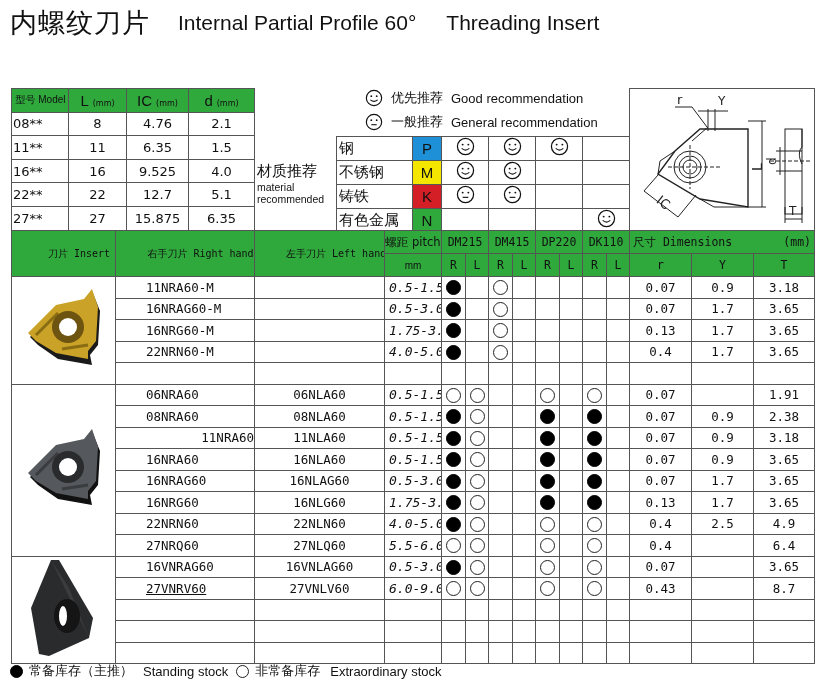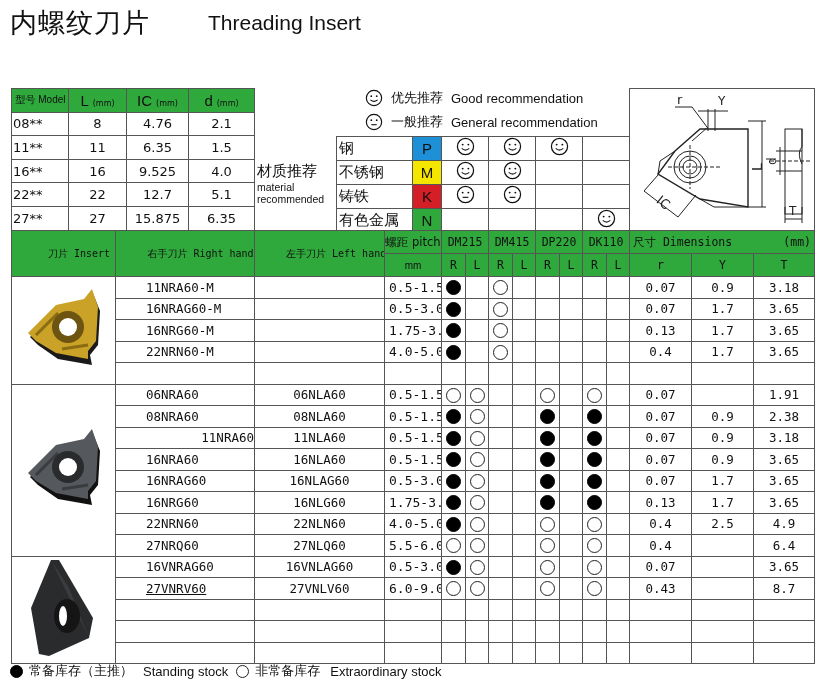--- a/index.html
+++ b/index.html
@@ -40,37 +40,38 @@
   .code { font-family: "Liberation Sans", sans-serif; font-size: 13px; }
 
   
   .diagram { left: 629px; top: 88px; width: 186px; height: 143px; border: 1.5px solid #555; background: #fff; }
 
   
   .main-table { left: 11px; top: 230px; width: 804px; }
   .main-table td { height: 21.5px; font-size: 12.5px; }
   .main-table .hdr td { height: 23px; font-size: 11.5px; }
   .main-table .hdr td.tall { font-size: 10px; padding-left: 31px; }
-  .main-table td.pitch { text-align: left; padding-left: 4px; font-size: 13px; }
+  .main-table td.pitch { text-align: left; padding-left: 4px; font-size: 13px; font-style: italic; }
   .main-table td.dimhead { text-align: left; padding-left: 3px; }
   .dim-unit { float: right; margin-right: 3px; }
   .dot { display: inline-block; width: 15px; height: 15px; border-radius: 50%; vertical-align: middle; }
   .dot.filled { background: #000; border: 1.5px solid #000; }
   .dot.open { background: #fff; border: 1.3px solid #222; }
   .img-cell { background: #fff; }
 
   .footer { left: 10px; top: 662px; font-size: 13px; display: flex; align-items: center; }
   .footer .en { font-family: "Liberation Sans", sans-serif; margin-left: 10px; margin-right: 8px; }
   .footer .cn { margin-left: 6px; }
 </style>
 </head>
 <body>
 
 <div class="abs title">
   <span class="title-cn">内螺纹刀片</span>
+  <span class="title-en">Internal  Partial Profile 60°</span>
   <span class="title-en2">Threading Insert</span>
 </div>
 
 <table class="abs model-table">
   <colgroup>
       <col style="width:57px">
       <col style="width:58px">
       <col style="width:62px">
       <col style="width:66px">
     </colgroup>

